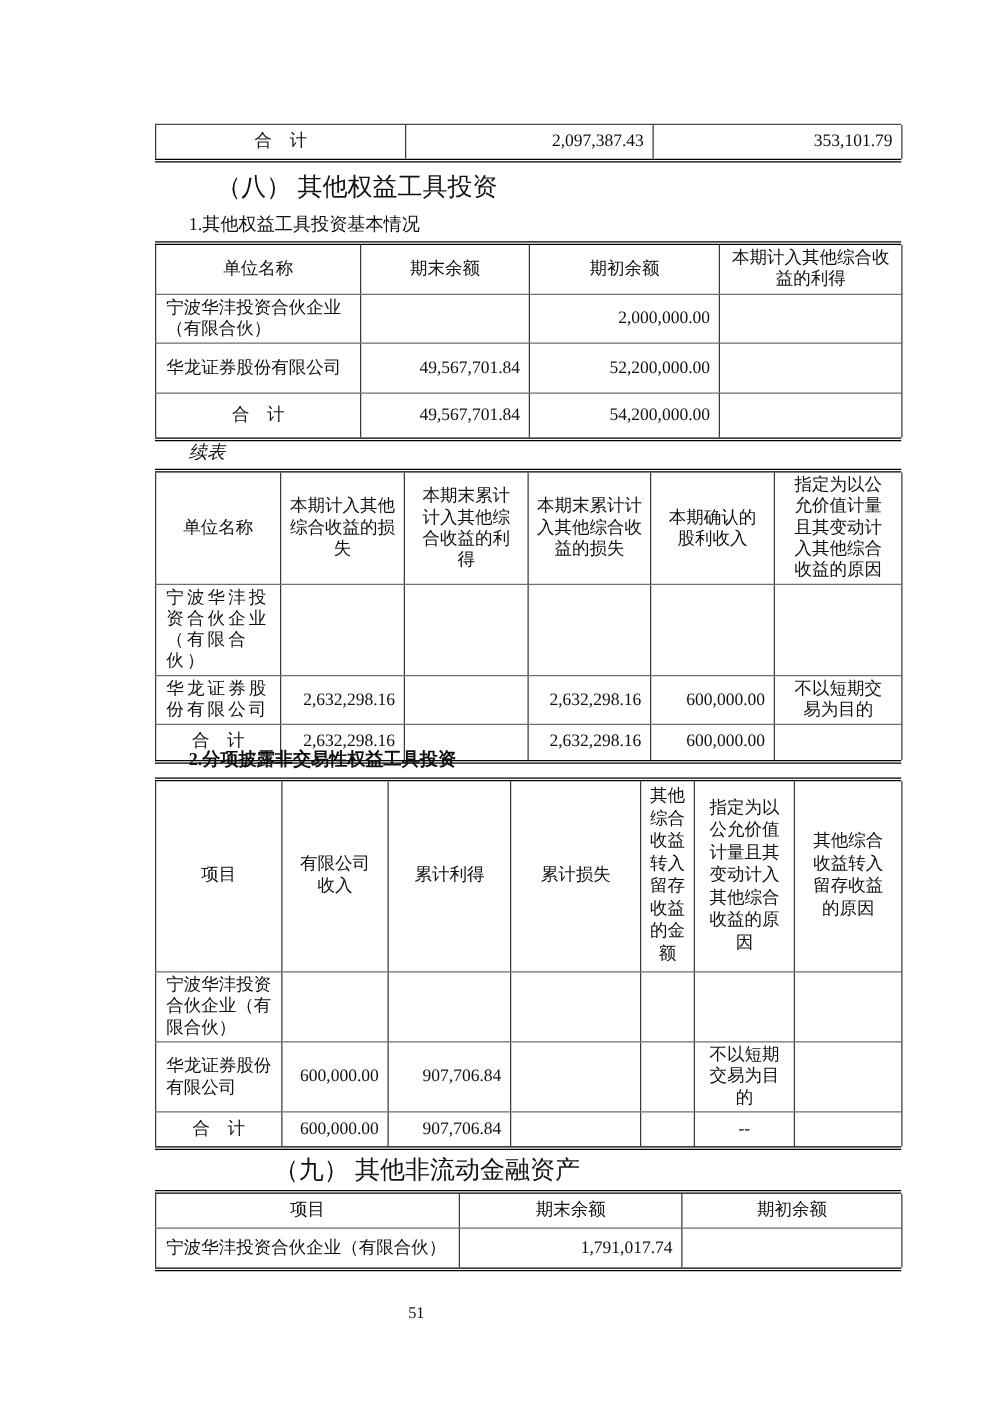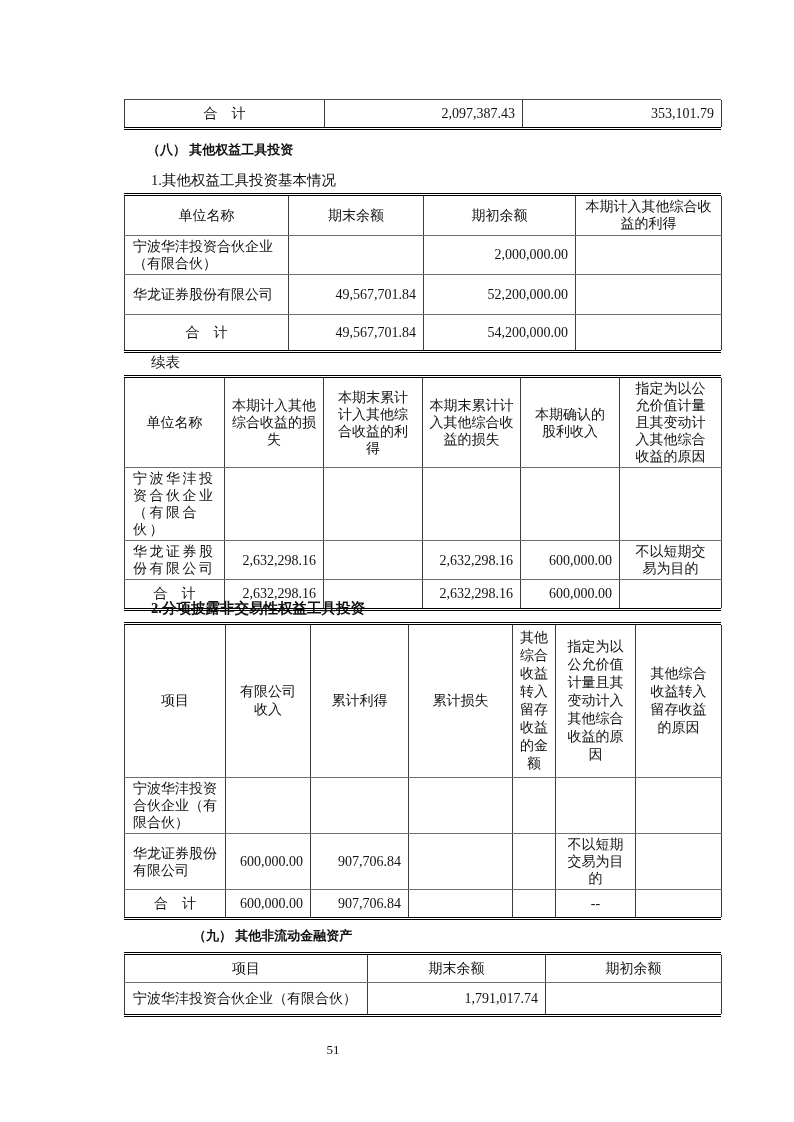--- a/index.html
+++ b/index.html
@@ -29,22 +29,22 @@
   tr:first-child > td, tr:first-child > th { border-top:none; }
   tr:last-child  > td, tr:last-child  > th { border-bottom:none; }
 
   .l { text-align:left; padding-left:8px; }
   .r { text-align:right; padding-right:7px; }
   .c { text-align:center; }
   .sp { letter-spacing:2.5px;margin-left:36px; }
   .lh18 td, .lh18 th { line-height:18px; padding-top:4px; padding-bottom:4px; }
 
   .heading {
-    position:absolute; left:147px;
-    font-weight:bold; font-size:13px; line-height:18px;
+    position:absolute; left:173px;
+    font-weight:normal; font-size:20px; line-height:18px;
   }
   .subheading {
     position:absolute; left:151px;
     font-size:14.5px; line-height:18px;text-align:right;
   }
   .pageno {
     position:absolute; left:0; top:1042px; width:666px;
     text-align:center; font-size:13px;
   }
 </style>
@@ -105,21 +105,21 @@
       <tr style="height:36px">
         <td class="c">合　计</td>
         <td class="r">49,567,701.84</td>
         <td class="r">54,200,000.00</td>
         <td class="r"></td>
       </tr>
     </tbody>
       </table>
   </div>
 
-  <div class="subheading" style="top:353px;">续表</div>
+  <div class="subheading" style="top:353px;font-style:italic;">续表</div>
 
   <div class="tbl-wrap" style="top:375px;">
     <table>
       <colgroup>
           <col style="width:100px">
           <col style="width:99px">
           <col style="width:99px">
           <col style="width:98px">
           <col style="width:99px">
           <col style="width:102px">

